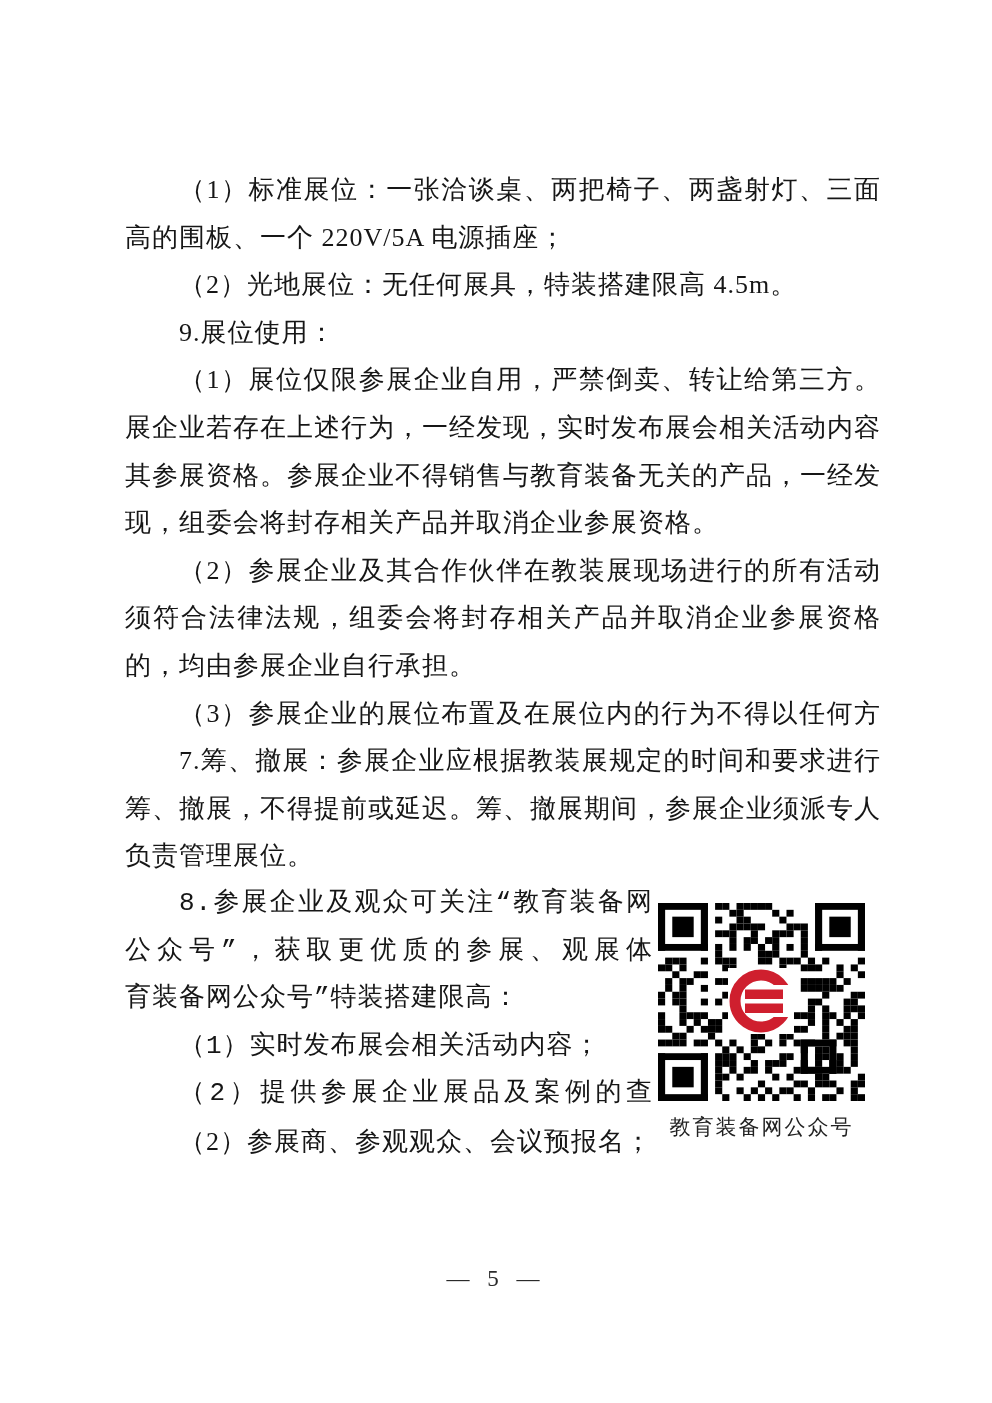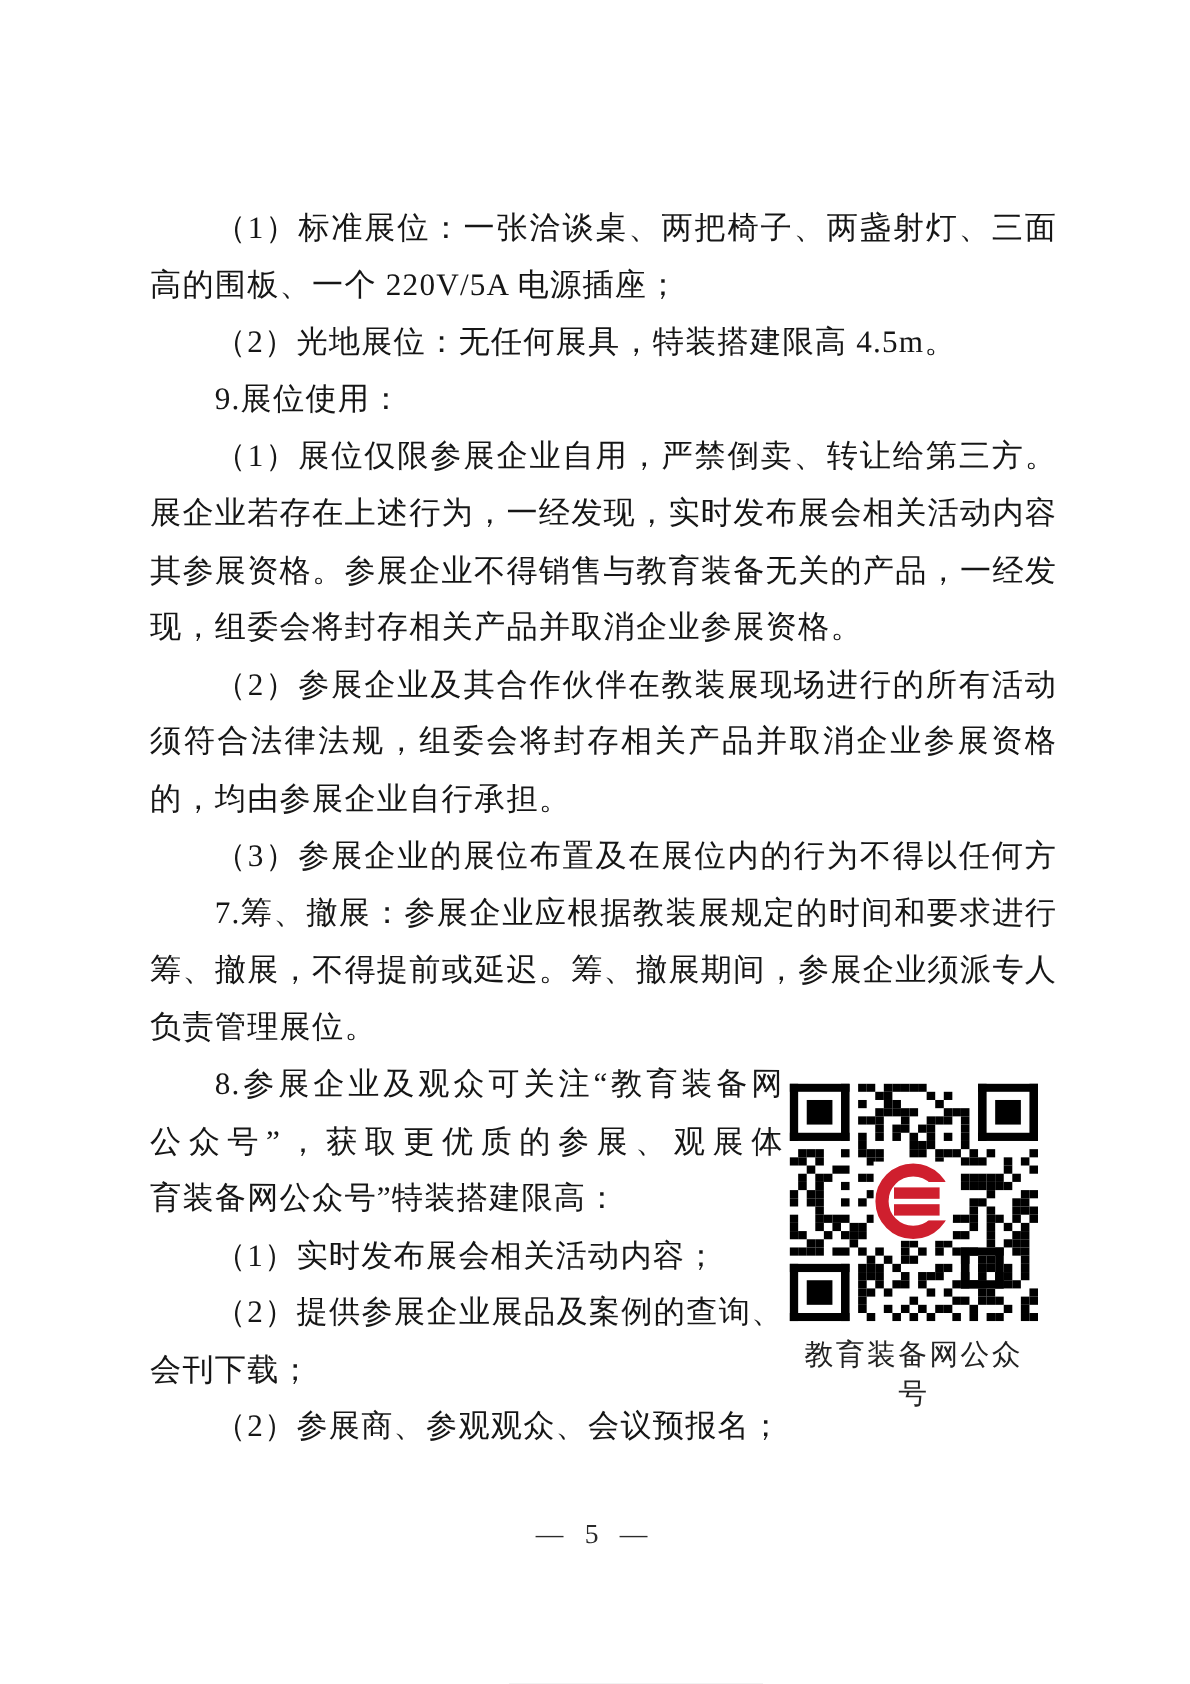--- a/index.html
+++ b/index.html
@@ -23,41 +23,41 @@
     font-size: 26px;
     line-height: 47.6px;
     height: 47.6px;
     text-align: justify;
     text-align-last: left;
     overflow: hidden;
     letter-spacing: 1px;
   }
   .line.fill { text-align-last: justify; }
   .line.indent { padding-left: 54px; }
-  .line.narrow { margin-right: 228px; }
+  .line.narrow { margin-right: 228px; font-family: Liberation Mono, monospace; }
   .qr-figure {
     position: absolute;
     left: 658px;
     top: 903px;
     width: 207px;
   }
   .qr-box { position: relative; width: 207px; height: 198px; background: #fff; }
   .qr-box svg { display: block; }
   .qr-logo {
     position: absolute;
     left: 70px;
     top: 65px;
     width: 66px;
     height: 66px;
     background: #ffffff;
   }
   .qr-caption {
     margin-top: 12px;
     text-align: center;
-    font-size: 24px;
+    font-size: 21px;
     letter-spacing: 2px;
     color: #222;
   }
   .footer {
     position: absolute;
     left: 0;
     top: 1266px;
     width: 100%;
     text-align: center;
     font-size: 23px;
@@ -83,21 +83,20 @@
     <div class="line">的，均由参展企业自行承担。</div>
     <div class="line indent fill">（3）参展企业的展位布置及在展位内的行为不得以任何方式</div>
     <div class="line indent fill">7.筹、撤展：参展企业应根据教装展规定的时间和要求进行</div>
     <div class="line fill">筹、撤展，不得提前或延迟。筹、撤展期间，参展企业须派专人</div>
     <div class="line">负责管理展位。</div>
     <div class="line indent narrow fill">8.参展企业及观众可关注“教育装备网</div>
     <div class="line narrow fill">公众号”，获取更优质的参展、观展体验。“教</div>
     <div class="line narrow">育装备网公众号”特装搭建限高：</div>
     <div class="line indent narrow">（1）实时发布展会相关活动内容；</div>
     <div class="line indent narrow fill">（2）提供参展企业展品及案例的查询、</div>
-    <div class="line">会刊下载；</div>
     <div class="line indent">（2）参展商、参观观众、会议预报名；</div>
   </div>
 
   <div class="qr-figure">
     <div class="qr-box">
       <svg id="qr-svg" width="207" height="198" viewBox="0 0 203 203" preserveAspectRatio="none">
           <rect x="56" y="0" width="7" height="7" fill="#000"></rect>
           <rect x="63" y="0" width="7" height="7" fill="#000"></rect>
           <rect x="77" y="0" width="7" height="7" fill="#000"></rect>
           <rect x="84" y="0" width="7" height="7" fill="#000"></rect>

